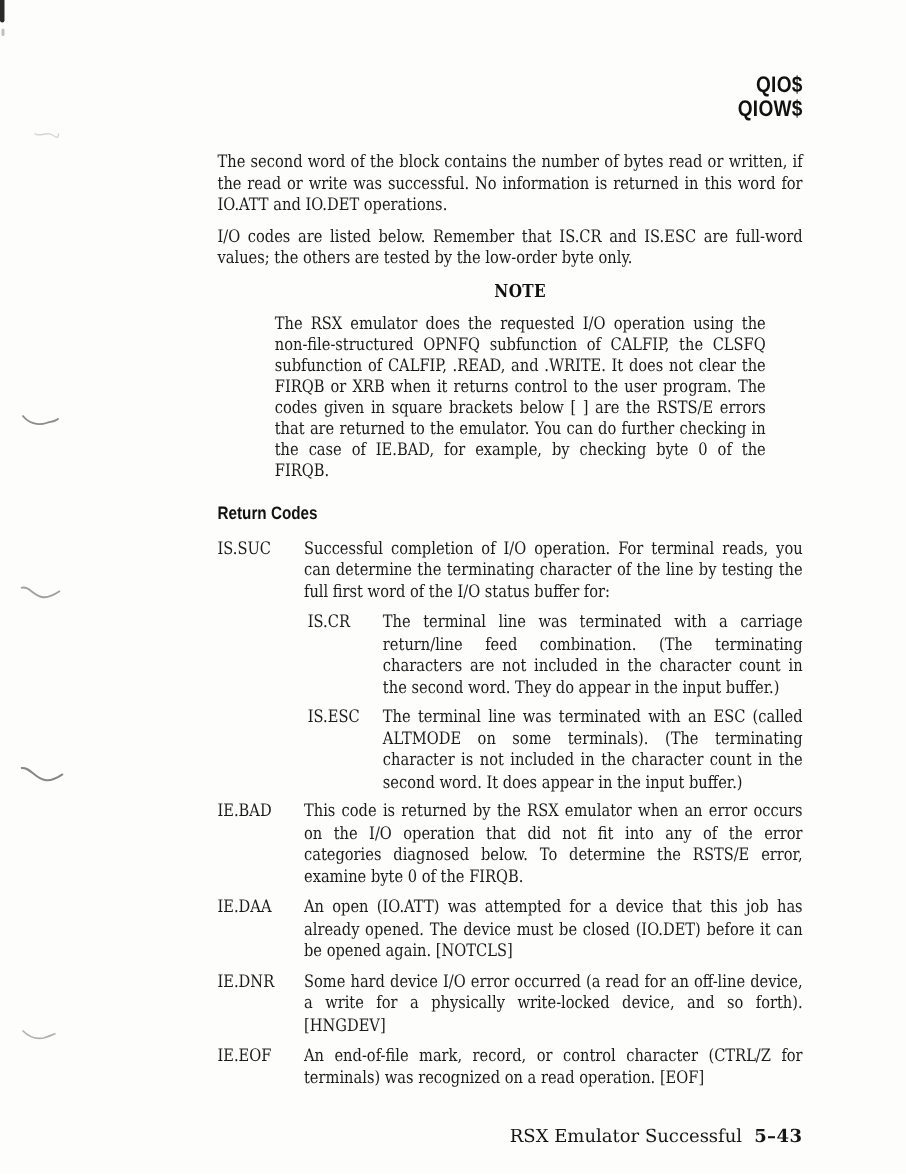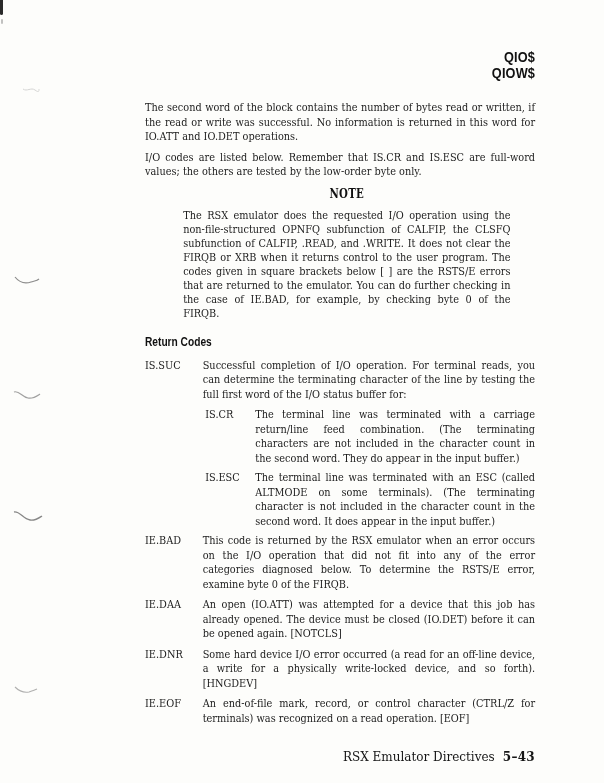--- a/index.html
+++ b/index.html
@@ -168,16 +168,16 @@
 
       <div class="entry">
         <span class="code">IE.EOF</span>
         <div class="desc">An end-of-file mark, record, or control character (CTRL/Z for terminals) was recognized on a read operation. [EOF]</div>
       </div>
 
     </div>
   </div>
 
   <div class="doc-footer">
-    <span>RSX Emulator Directives</span><span class="page-num">5–43</span>
+    <span>RSX Emulator Successful</span><span class="page-num">5–43</span>
   </div>
 
 </div>
 
 </body></html>

